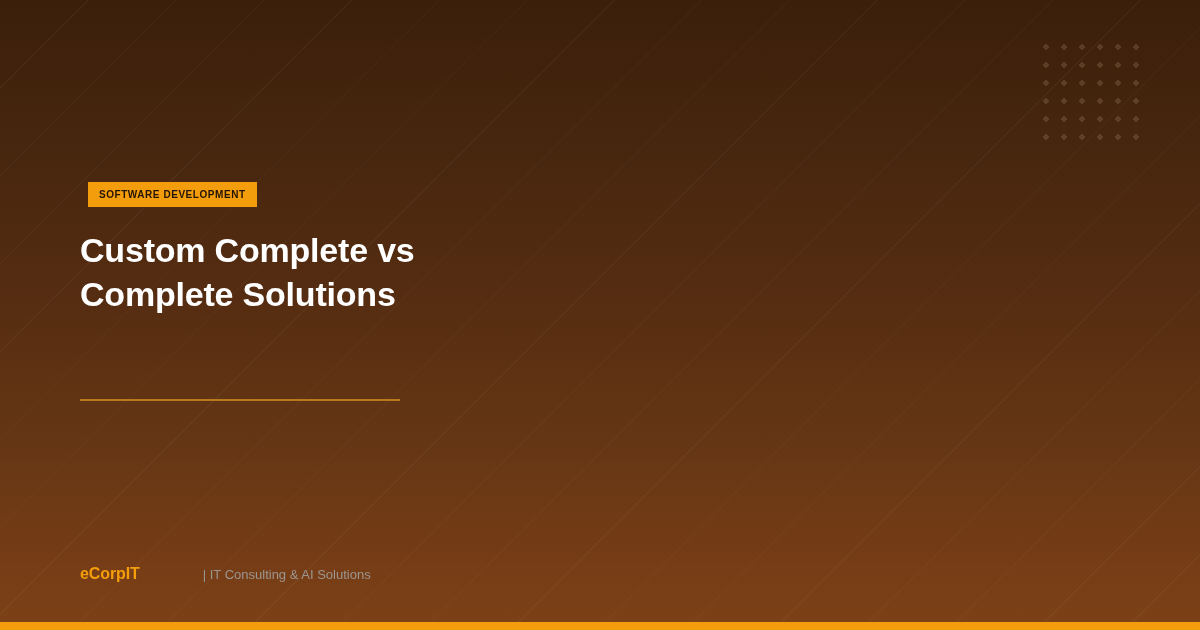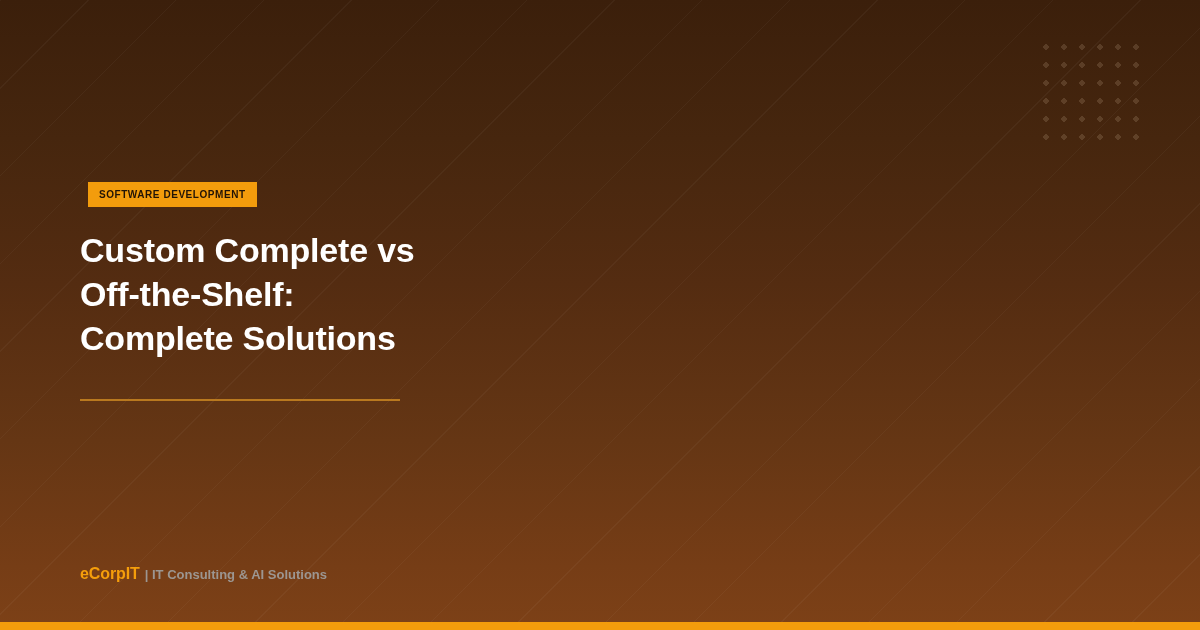--- a/index.html
+++ b/index.html
@@ -105,35 +105,36 @@
     height: 2px;
     background: #b9791f;
   }
 
   #footer {
     position: absolute;
     top: 565px;
     left: 0;
     display: flex;
     align-items: baseline;
-    gap: 5px;
+    gap: 15px;
     white-space: nowrap;
   }
 
   #brand-name {
     color: #f59e0b;
     font-size: 16px;
     font-weight: bold;
     letter-spacing: -0.1px;
   }
 
   #brand-tagline {
     color: #9c9691;
     font-size: 13px;
-    font-weight: bold;
+    font-weight: normal;
+    margin-left: 48px;
   }
 
   #bottom-accent-bar {
     position: absolute;
     left: 0;
     bottom: 0;
     width: 1200px;
     height: 8px;
     background: #f39c0c;
   }
@@ -146,21 +147,20 @@
   <div id="stripes"></div>
 
   <div id="dot-grid"></div>
 
   <div id="content">
 
     <div id="category-badge">SOFTWARE DEVELOPMENT</div>
 
     <h1 id="title">
       <span class="title-line">Custom Complete vs</span>
-      <span class="title-line">Off-the-Shelf:</span>
       <span class="title-line">Complete Solutions</span>
     </h1>
 
     <div id="divider"></div>
 
     <div id="footer">
       <span id="brand-name">eCorpIT</span>
       <span id="brand-tagline">| IT Consulting &amp; AI Solutions</span>
     </div>
 

